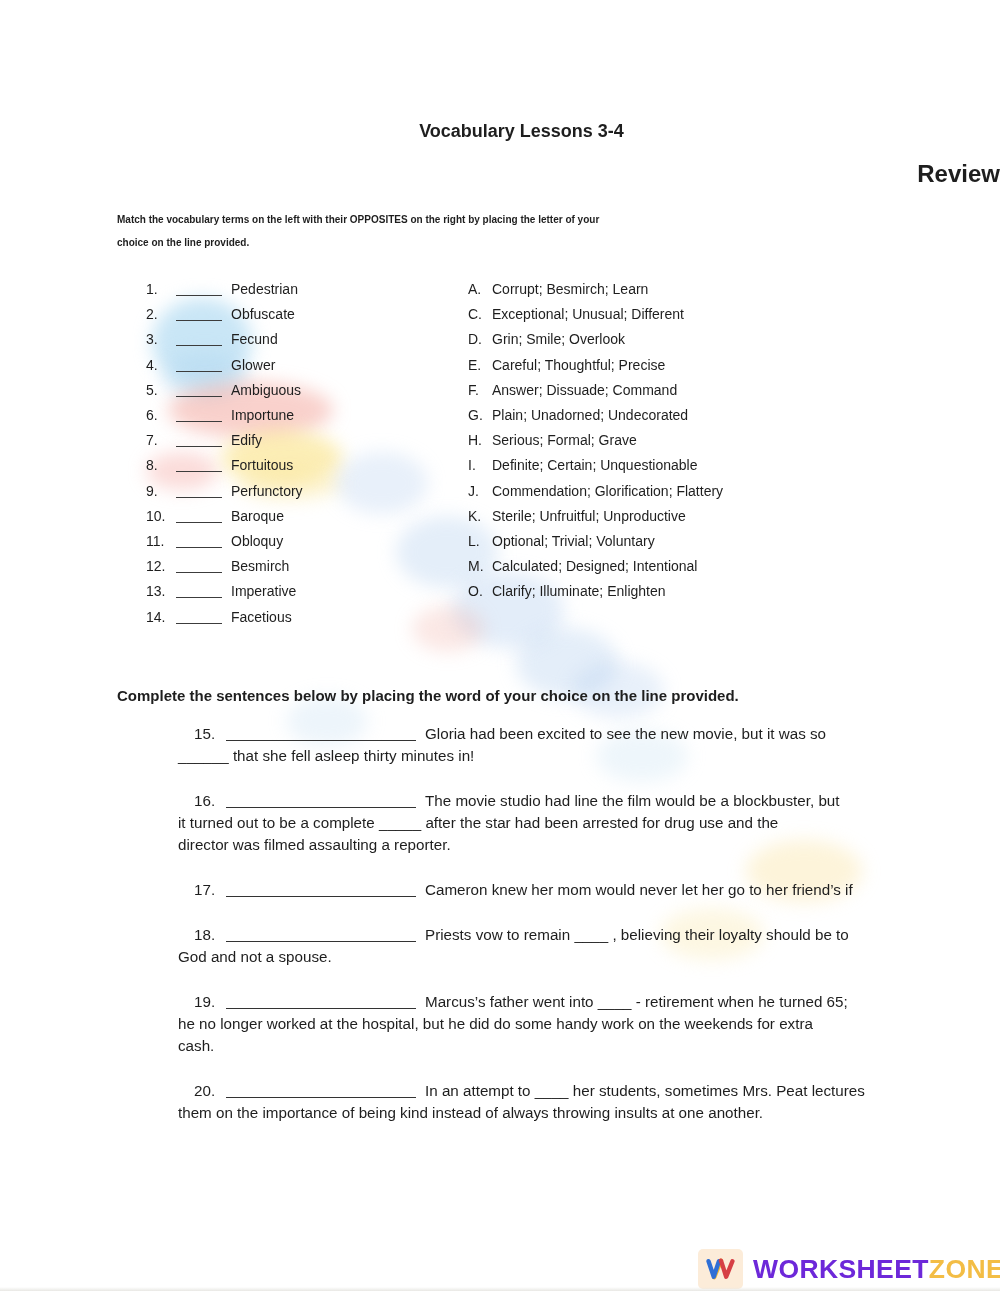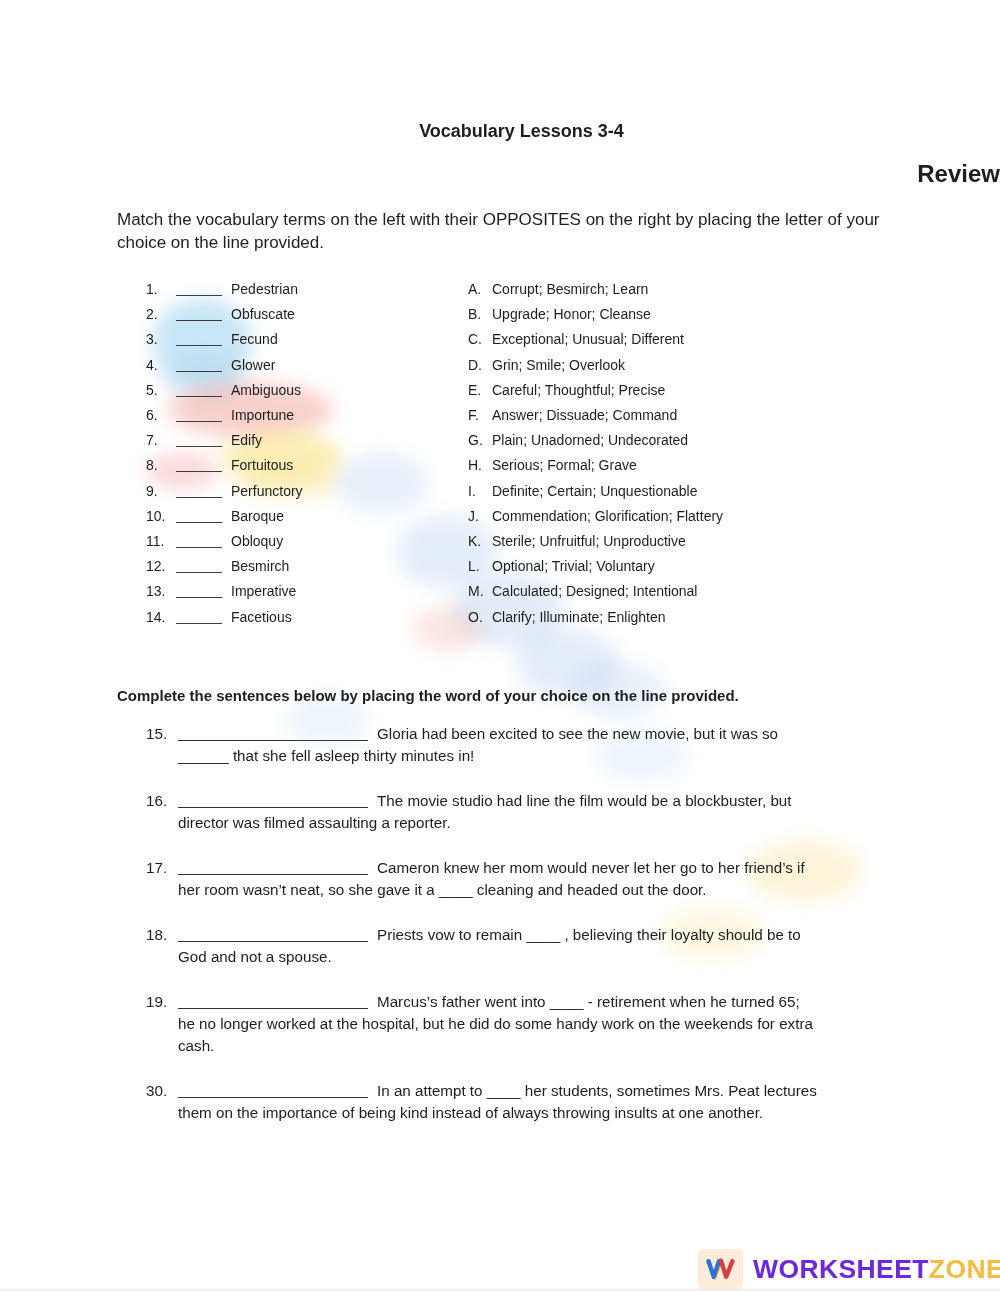--- a/index.html
+++ b/index.html
@@ -11,33 +11,33 @@
     color:#1e1e1e;
     overflow:hidden;
   }
   .content{position:relative;z-index:2;}
   
   .blob{position:absolute;border-radius:50%;filter:blur(9px);z-index:1;pointer-events:none;}
   
   .title{margin:0;padding-top:120px;text-align:center;font-size:18px;font-weight:bold;line-height:22px;padding-left:43px;}
   .subtitle{margin:21px 0 1px 0;text-align:right;font-size:24px;font-weight:bold;line-height:22px;}
   
-  .instruction{margin:23px 0 0 117px;width:800px;font-size:17px;font-weight:normal;line-height:23px;}
+  .instruction{margin:23px 0 0 117px;width:800px;font-size:10px;font-weight:bold;line-height:23px;}
   .instruction div{display:block;}
   
   .match-grid{display:grid;grid-template-columns:322px auto;margin:23px 0 0 146px;font-size:14px;}
   .mrow,.orow{line-height:25.2px;white-space:nowrap;}
   .mnum{display:inline-block;width:30px;}
   .mblank{display:inline-block;width:46px;height:11px;border-bottom:1.6px solid #3c3c3c;margin-right:9px;margin-bottom:-2px;}
   .oletter{display:inline-block;min-width:24px;}
   
   .instruction2{margin:54px 0 16px 117px;width:820px;font-size:15px;font-weight:bold;line-height:23px;}
   .sentences{margin:11px 0 0 146px;width:760px;font-size:15.2px;}
   .sentence{margin-bottom:23px;line-height:22px;}
-  .snum{display:inline-block;width:32px;}
+  .snum{display:inline-block;width:32px;margin-left:48px;}
   .sblank{display:inline-block;width:190px;height:11px;border-bottom:1.6px solid #333;margin-right:9px;margin-bottom:-2px;}
   .cont{margin-left:32px;}
   
   .logo{position:absolute;left:698px;top:1249px;display:flex;align-items:center;gap:10px;z-index:2;text-decoration:none;}
   .logo-badge{width:45px;height:40px;background:#fcecd9;border-radius:5px;display:flex;align-items:center;justify-content:center;}
   .logo-text{font-size:26.5px;font-weight:bold;letter-spacing:0.4px;line-height:1;}
   .logo-primary{color:#6d28d9;}
   .logo-secondary{color:#f3bd45;}
   .bottom-edge{position:absolute;left:0;bottom:0;width:100%;height:4px;background:linear-gradient(to bottom,rgba(255,255,255,0),#e9e8e4);z-index:3;}
 </style>
@@ -84,21 +84,20 @@
           <div class="mrow"><span class="mnum">8.</span><span class="mblank"></span><span class="mterm">Fortuitous</span></div>
           <div class="mrow"><span class="mnum">9.</span><span class="mblank"></span><span class="mterm">Perfunctory</span></div>
           <div class="mrow"><span class="mnum">10.</span><span class="mblank"></span><span class="mterm">Baroque</span></div>
           <div class="mrow"><span class="mnum">11.</span><span class="mblank"></span><span class="mterm">Obloquy</span></div>
           <div class="mrow"><span class="mnum">12.</span><span class="mblank"></span><span class="mterm">Besmirch</span></div>
           <div class="mrow"><span class="mnum">13.</span><span class="mblank"></span><span class="mterm">Imperative</span></div>
           <div class="mrow"><span class="mnum">14.</span><span class="mblank"></span><span class="mterm">Facetious</span></div>
         </div>
       <div>
           <div class="orow"><span class="oletter">A.</span><span class="otext">Corrupt; Besmirch; Learn</span></div>
-          <div class="orow"><span class="oletter">B.</span><span class="otext">Upgrade; Honor; Cleanse</span></div>
           <div class="orow"><span class="oletter">C.</span><span class="otext">Exceptional; Unusual; Different</span></div>
           <div class="orow"><span class="oletter">D.</span><span class="otext">Grin; Smile; Overlook</span></div>
           <div class="orow"><span class="oletter">E.</span><span class="otext">Careful; Thoughtful; Precise</span></div>
           <div class="orow"><span class="oletter">F.</span><span class="otext">Answer; Dissuade; Command</span></div>
           <div class="orow"><span class="oletter">G.</span><span class="otext">Plain; Unadorned; Undecorated</span></div>
           <div class="orow"><span class="oletter">H.</span><span class="otext">Serious; Formal; Grave</span></div>
           <div class="orow"><span class="oletter">I.</span><span class="otext">Definite; Certain; Unquestionable</span></div>
           <div class="orow"><span class="oletter">J.</span><span class="otext">Commendation; Glorification; Flattery</span></div>
           <div class="orow"><span class="oletter">K.</span><span class="otext">Sterile; Unfruitful; Unproductive</span></div>
           <div class="orow"><span class="oletter">L.</span><span class="otext">Optional; Trivial; Voluntary</span></div>
@@ -109,37 +108,37 @@
 
     <div class="instruction2">Complete the sentences below by placing the word of your choice on the line provided.</div>
 
     <div class="sentences">
         <div class="sentence">
           <div class="first-line"><span class="snum">15.</span><span class="sblank"></span><span class="stext">Gloria had been excited to see the new movie, but it was so</span></div>
           <div class="cont">______ that she fell asleep thirty minutes in!</div>
         </div>
         <div class="sentence">
           <div class="first-line"><span class="snum">16.</span><span class="sblank"></span><span class="stext">The movie studio had line the film would be a blockbuster, but</span></div>
+          <div class="cont">it turned out to be a complete _____ after the star had been arrested for drug use and the</div>
           <div class="cont">director was filmed assaulting a reporter.</div>
         </div>
         <div class="sentence">
           <div class="first-line"><span class="snum">17.</span><span class="sblank"></span><span class="stext">Cameron knew her mom would never let her go to her friend’s if</span></div>
-          <div class="cont">her room wasn’t neat, so she gave it a ____ cleaning and headed out the door.</div>
         </div>
         <div class="sentence">
           <div class="first-line"><span class="snum">18.</span><span class="sblank"></span><span class="stext">Priests vow to remain ____ , believing their loyalty should be to</span></div>
           <div class="cont">God and not a spouse.</div>
         </div>
         <div class="sentence">
           <div class="first-line"><span class="snum">19.</span><span class="sblank"></span><span class="stext">Marcus’s father went into ____  - retirement when he turned 65;</span></div>
           <div class="cont">he no longer worked at the hospital, but he did do some handy work on the weekends for extra</div>
           <div class="cont">cash.</div>
         </div>
         <div class="sentence">
-          <div class="first-line"><span class="snum">30.</span><span class="sblank"></span><span class="stext">In an attempt to ____ her students, sometimes Mrs. Peat lectures</span></div>
+          <div class="first-line"><span class="snum">20.</span><span class="sblank"></span><span class="stext">In an attempt to ____ her students, sometimes Mrs. Peat lectures</span></div>
           <div class="cont">them on the importance of being kind instead of always throwing insults at one another.</div>
         </div>
       </div>
   </div>
 
   <a class="logo">
     <span class="logo-badge">
       <svg width="32" height="27" viewBox="0 0 30 26" fill="none" xmlns="http://www.w3.org/2000/svg">
         <path d="M8.5 20.5 L15 4.5" stroke="#f2b832" stroke-width="4.2" stroke-linecap="round"></path>
         <path d="M3 5 L8 20 L13 5" stroke="#2f6fd6" stroke-width="4.2" stroke-linecap="round" stroke-linejoin="round"></path>

